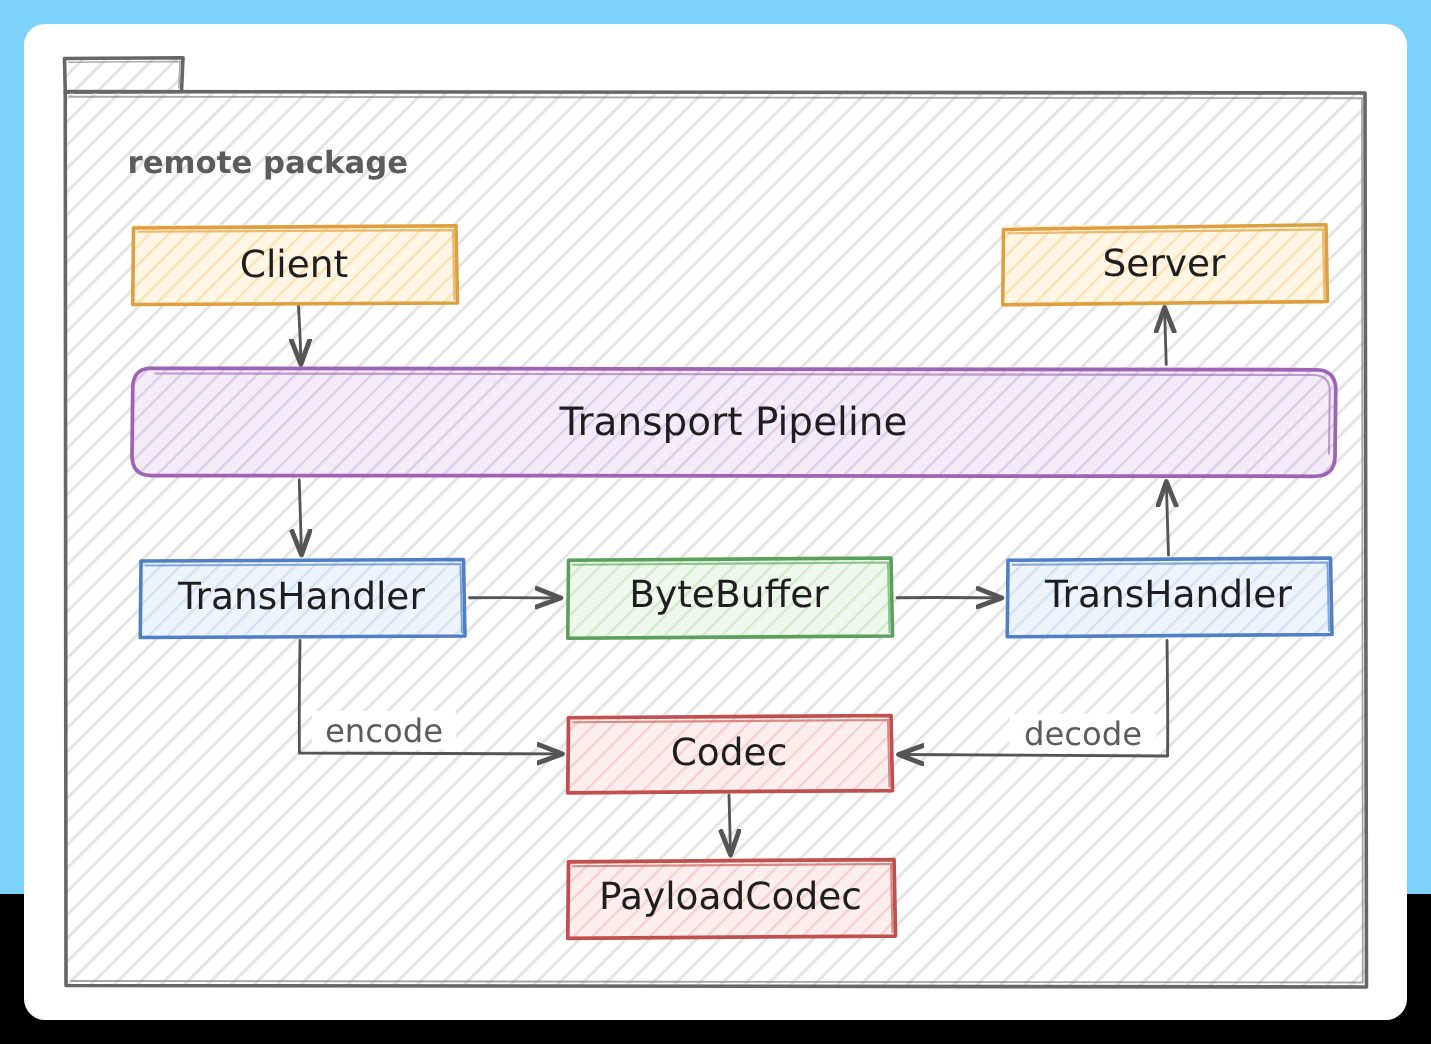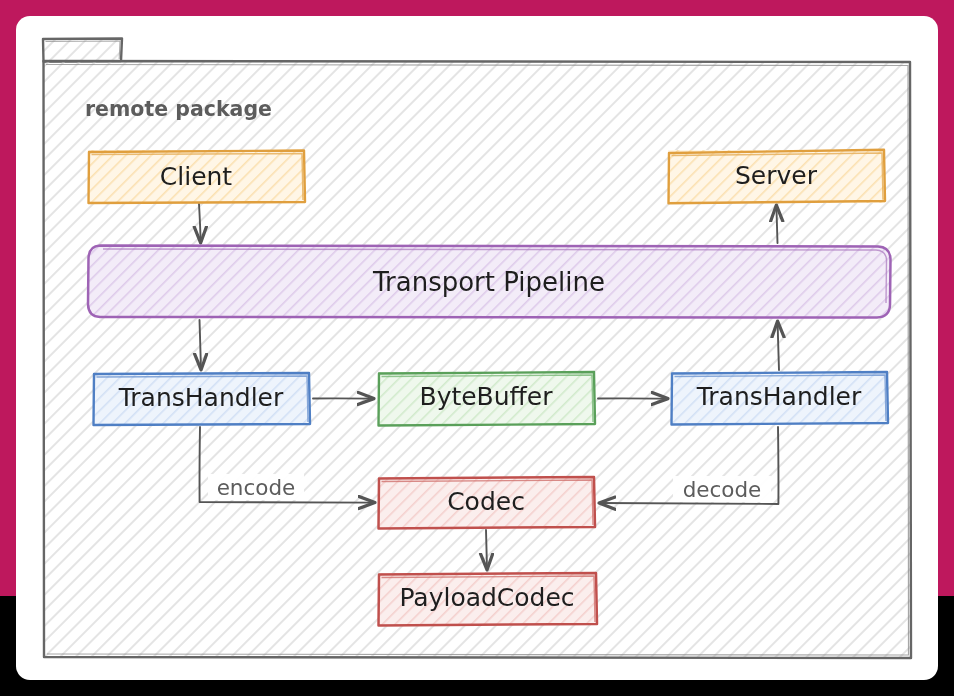--- a/index.html
+++ b/index.html
@@ -10,21 +10,21 @@
   body {
     width: 954px;
     height: 696px;
     overflow: hidden;
     font-family: "DejaVu Sans", sans-serif;
   }
   #stage {
     position: relative;
     width: 954px;
     height: 596px;
-    background: #be185d;
+    background: #7dd3fc;
     box-sizing: border-box;
   }
   #canvas-frame {
     position: absolute;
     left: 16px;
     top: 16px;
     width: 922px;
     height: 664px;
     background: #ffffff;
     border-radius: 14px;

